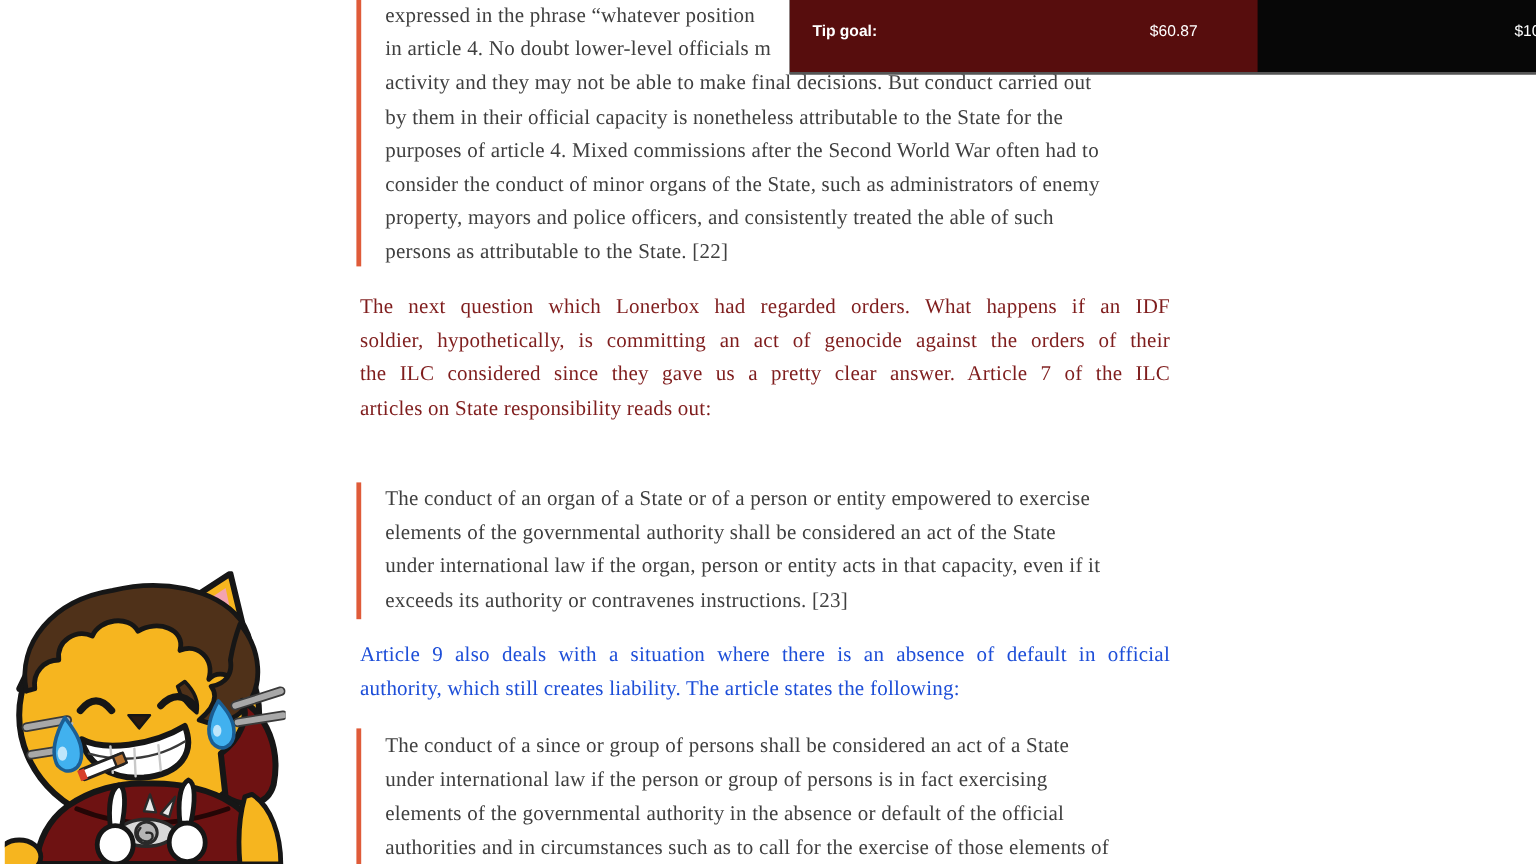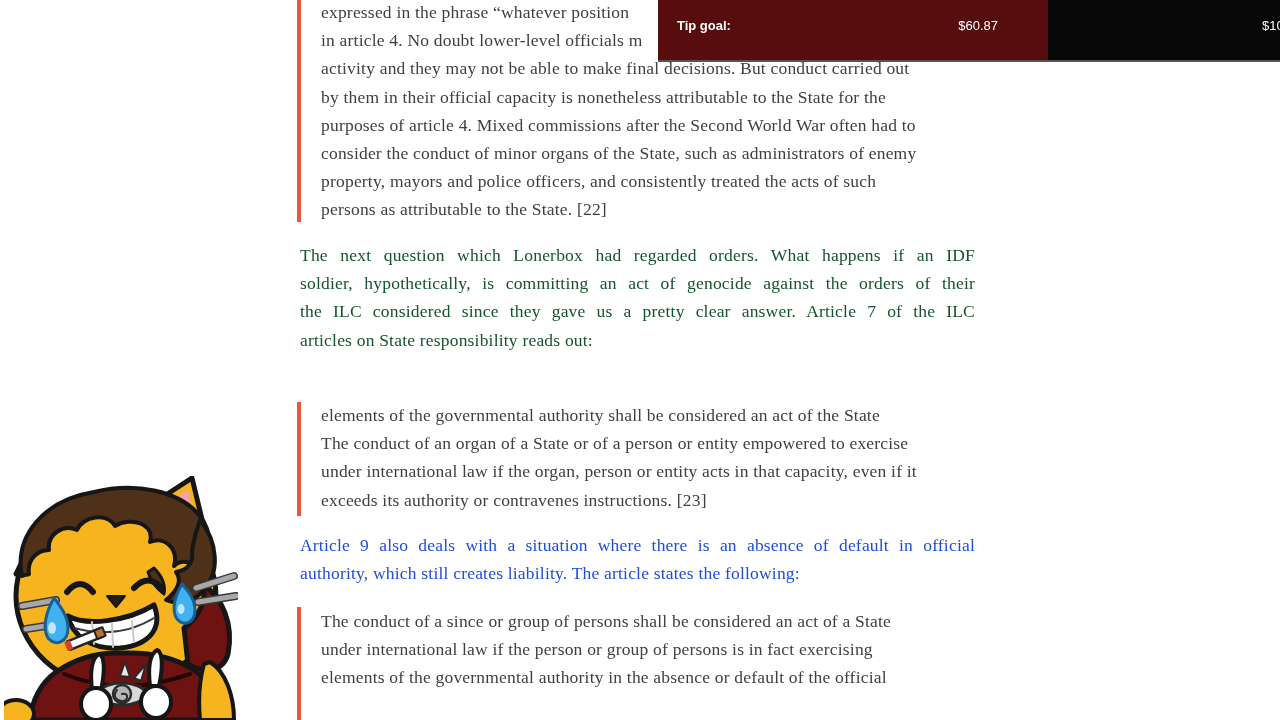--- a/index.html
+++ b/index.html
@@ -47,49 +47,50 @@
 <div id="stage">
 
   <div class="bq-border" id="bq1-border" style="background: rgb(223, 91, 57);"></div>
   <div class="textblock" id="bq1-text" style="color: rgb(63, 63, 63);">
       <div class="tl">expressed in the phrase “whatever position</div>
       <div class="tl">in article 4. No doubt lower-level officials m</div>
       <div class="tl">activity and they may not be able to make final decisions. But conduct carried out</div>
       <div class="tl">by them in their official capacity is nonetheless attributable to the State for the</div>
       <div class="tl">purposes of article 4. Mixed commissions after the Second World War often had to</div>
       <div class="tl">consider the conduct of minor organs of the State, such as administrators of enemy</div>
-      <div class="tl">property, mayors and police officers, and consistently treated the acts of such</div>
+      <div class="tl">property, mayors and police officers, and consistently treated the able of such</div>
       <div class="tl">persons as attributable to the State. [22]</div>
     </div>
 
-  <div class="textblock para" id="para1" style="color: #14532d;">
+  <div class="textblock para" id="para1" style="color: #7f1d1d;">
       <div class="tl">The next question which Lonerbox had regarded orders. What happens if an IDF</div>
       <div class="tl">soldier, hypothetically, is committing an act of genocide against the orders of their</div>
       <div class="tl">the ILC considered since they gave us a pretty clear answer. Article 7 of the ILC</div>
       <div class="tl">articles on State responsibility reads out:</div>
     </div>
 
   <div class="bq-border" id="bq2-border" style="background: rgb(223, 91, 57);"></div>
   <div class="textblock" id="bq2-text" style="color: rgb(63, 63, 63);">
+      <div class="tl">The conduct of an organ of a State or of a person or entity empowered to exercise</div>
       <div class="tl">elements of the governmental authority shall be considered an act of the State</div>
-      <div class="tl">The conduct of an organ of a State or of a person or entity empowered to exercise</div>
       <div class="tl">under international law if the organ, person or entity acts in that capacity, even if it</div>
       <div class="tl">exceeds its authority or contravenes instructions. [23]</div>
     </div>
 
   <div class="textblock para" id="para2" style="color: #1d4ed8;">
       <div class="tl">Article 9 also deals with a situation where there is an absence of default in official</div>
       <div class="tl">authority, which still creates liability. The article states the following:</div>
     </div>
 
   <div class="bq-border" id="bq3-border" style="background: rgb(223, 91, 57);"></div>
   <div class="textblock" id="bq3-text" style="color: rgb(63, 63, 63);">
       <div class="tl">The conduct of a since or group of persons shall be considered an act of a State</div>
       <div class="tl">under international law if the person or group of persons is in fact exercising</div>
       <div class="tl">elements of the governmental authority in the absence or default of the official</div>
+      <div class="tl">authorities and in circumstances such as to call for the exercise of those elements of</div>
     </div>
 
   <div id="tip-bar">
     <div id="tip-fill" style="width: 62.7%;">
       <span id="tip-current">$60.87</span>
     </div>
     <span id="tip-label">Tip goal:</span>
     <span id="tip-goal">$100</span>
   </div>
 

